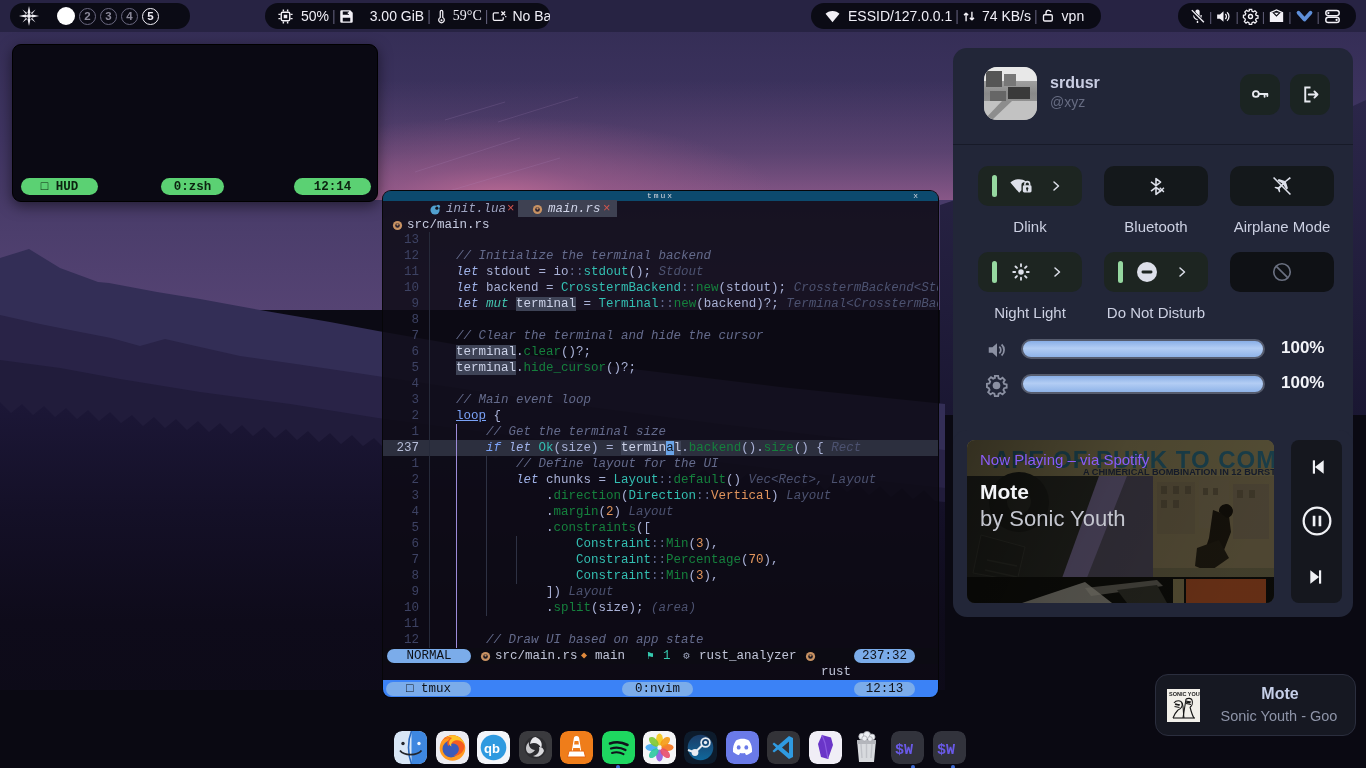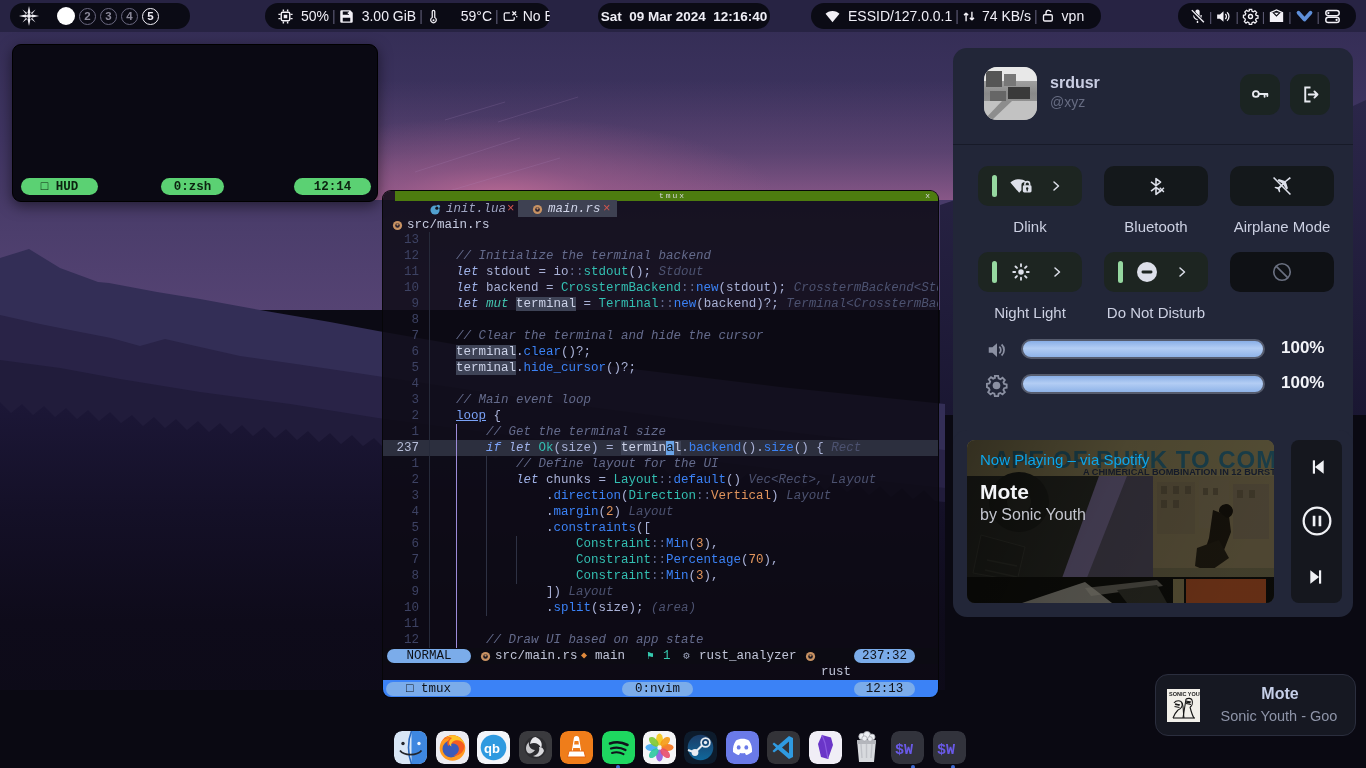--- a/index.html
+++ b/index.html
@@ -11,21 +11,21 @@
 .pill { position:absolute; top:3px; height:26px; background:#0b0b15; border-radius:13px; display:flex; align-items:center; color:#efeef6; font-size:15px; }
 .sep { color:#5c5a74; margin:0 3px; font-size:14px; }
 .sep2 { color:#5c5a74; margin:0 3px; font-size:13px; }
 .pill svg, .pill span { flex:none; }
 
 #kitty { position:absolute; left:12px; top:44px; width:366px; height:158px; background:#0a0913; border-radius:9px; border:1px solid #000; box-shadow:0 4px 14px rgba(0,0,0,.5); }
 #kitty pre { font-family:"Liberation Mono", monospace; font-size:12px; line-height:16px; color:#c6c6d0; margin:25px 0 0 20px; }
 .kpill { position:absolute; height:17px; background:#5bd173; border-radius:9px; color:#0c2210; font-family:"Liberation Mono", monospace; font-size:12.5px; font-weight:bold; display:flex; align-items:center; justify-content:center; bottom:6px; }
 
 #tmux { position:absolute; left:383px; top:191px; width:555px; height:506px; border-radius:8px; background:rgba(13,11,20,0.84); box-shadow:0 0 0 1px #060608; overflow:hidden; }
-#tmuxtitle { position:absolute; left:12px; top:0; width:100%; height:10px; background:#4d7c0f; color:#d8d8e0; font-family:"Liberation Mono", monospace; font-size:8px; text-align:center; line-height:10px; letter-spacing:2px; }
+#tmuxtitle { position:absolute; left:0; top:0; width:100%; height:10px; background:#0c4a6e; color:#d8d8e0; font-family:"Liberation Mono", monospace; font-size:8px; text-align:center; line-height:10px; letter-spacing:2px; }
 #tmuxtitle .tx { position:absolute; right:18px; top:0; }
 .code { font-family:"Liberation Mono", monospace; font-size:12.5px; line-height:16px; white-space:pre; }
 .brow { position:absolute; font-family:"Liberation Mono", monospace; font-size:12.5px; line-height:16px; white-space:nowrap; }
 .pill { white-space:nowrap; }
 
 #qs { position:absolute; left:953px; top:48px; width:400px; height:428px; background:#222638; border-radius:14px;text-decoration:underline; }
 #media { position:absolute; left:953px; top:430px; width:400px; height:187px; background:#222638; border-radius:14px; }
 #notif { position:absolute; left:1155px; top:674px; width:201px; height:62px; background:#161822; border:1px solid #2b2e3e; border-radius:13px; }
 .tbtn { position:absolute; width:104px; height:40px; background:#1d2521; border-radius:10px; display:flex; align-items:center; }
 .tbtn.off { background:#14181b; }
@@ -35,21 +35,21 @@
 .dock-ic { position:absolute; top:731px; width:33px; height:33px; border-radius:8px; }
 .ddot { position:absolute; top:765px; width:4px; height:4px; border-radius:2px; background:#3f6cd6; }
 .ws { display:inline-block; width:17px; height:17px; border-radius:50%; border:1.6px solid #6a6880; color:#8a8899; font-size:11.5px; font-weight:bold; text-align:center; line-height:14.5px; margin-left:4px; }
 .ws.on { border-color:#f0eef6; color:#f0eef6; }
 .cm { color:#646b8c; font-style:italic; }
 .kw { color:#9fb2e8; font-style:italic; }
 .kw2 { color:#43c3ae; font-style:italic;margin-top:8px; }
 .kw3 { color:#7aa2f7; text-decoration:underline; }
 .kw3i { color:#7aa2f7; font-style:italic; }
 .ty { color:#33bfb2; }
-.fn { color:#3b82f6; }
+.fn { color:#15803d; }
 .fn2 { color:#33bfb2; }
 .pu { color:#5f678c; }
 .en { color:#e0945c; }
 .nu { color:#e0945c; }
 .hint { color:#4c5270; font-style:italic; }
 .hl { background:#3e4356; color:#ccd2e8; }
 .cur { background:#6aa4e8; color:#10131c; }
 .spill { position:absolute; top:1px; height:14px; background:#7bacea; border-radius:7px; color:#0e1118; text-align:center; line-height:14px; }
 .tpill { position:absolute; top:2px; height:14px; background:#7bacea; border-radius:7px; color:#0e1118; text-align:center; line-height:14px; }
 .slider { position:absolute; width:244px; height:20px; border-radius:10px; border:2px solid #565c6e; background:linear-gradient(180deg,#89aee6 0%,#b3cdf4 45%,#8fb3e8 100%); }
@@ -130,36 +130,35 @@
     <svg width="17" height="17" viewBox="0 0 24 24" fill="none" stroke="#f2f0f6" stroke-width="2">
         <rect x="6" y="6" width="12" height="12" rx="2"></rect>
         <rect x="9.5" y="9.5" width="5" height="5" fill="#f2f0f6" stroke="none"></rect>
         <path d="M9 2v3M15 2v3M9 19v3M15 19v3M2 9h3M2 15h3M19 9h3M19 15h3"></path>
       </svg>
     <span style="margin-left:7px;">50%</span>
       <span class="sep">|</span>
     <svg width="15" height="15" viewBox="0 0 24 24" fill="#f2f0f6">
         <path d="M4 2h14l4 4v14a2 2 0 0 1-2 2H4a2 2 0 0 1-2-2V4a2 2 0 0 1 2-2zm2 2v5h10V4H6zm8 1h2v3h-2V5zM6 14v6h12v-6H6z"></path>
       </svg>
-    <span style="margin-left:8px;">3.00 GiB</span>
+    <span style="margin-left:16px;">3.00 GiB</span>
       <span class="sep">|</span>
     <svg width="15" height="17" viewBox="0 0 24 24" fill="none" stroke="#f2f0f6" stroke-width="2">
         <path d="M10 13.5V4a2 2 0 1 1 4 0v9.5a4.5 4.5 0 1 1-4 0z"></path>
         <circle cx="12" cy="18" r="1.6" fill="#f2f0f6" stroke="none"></circle>
       </svg>
-    <span style="margin-left:20px;">59°C</span>
+    <span style="margin-left:4px;font-family:Liberation Serif, serif;">59°C</span>
       <span class="sep">|</span>
     <svg width="17" height="15" viewBox="0 0 24 24" fill="none" stroke="#f2f0f6" stroke-width="2">
         <path d="M11 6H4a2 2 0 0 0-2 2v8a2 2 0 0 0 2 2h12a2 2 0 0 0 2-2v-3"></path>
         <path d="M22 11v2"></path>
         <path d="M15 4l6 6M21 4l-6 6"></path>
       </svg>
     <span style="margin-left:4px;">No Bat</span>
   </div>
-  <div class="pill" style="left:598px; width:172px; justify-content:center; font-weight:bold; font-size:13.5px;">Sat&nbsp; 09 Mar 2024&nbsp; 12:16:40</div>
   <div class="pill" style="left:811px; width:290px; padding-left:13px; font-size:14px; overflow:hidden;">
     <svg width="17" height="15" viewBox="0 0 24 24" fill="#f2f0f6">
         <path d="M12 3C7.4 3 3.2 4.8 0.9 7.6L12 21 23.1 7.6C20.8 4.8 16.6 3 12 3z"></path>
       </svg>
     <span style="margin-left:7px;">ESSID/127.0.0.1</span>
       <span class="sep">|</span>
     <svg width="14" height="15" viewBox="0 0 24 24" fill="none" stroke="#f2f0f6" stroke-width="2.4">
         <path d="M7 20V6M7 6l-3.5 4M7 6l3.5 4"></path>
         <path d="M17 4v14M17 18l-3.5-4M17 18l3.5-4"></path>
       </svg>
@@ -488,23 +487,23 @@
       <path d="M150 150 L190 145 L200 163 L160 163 Z" fill="#3a3a30"></path>
       <rect width="307" height="163" fill="url(#darkov)"></rect>
       <defs>
           <linearGradient id="darkov" x1="0" y1="0" x2="1" y2="0.25">
             <stop offset="0" stop-color="#000" stop-opacity="0.66"></stop>
             <stop offset="0.5" stop-color="#000" stop-opacity="0.5"></stop>
             <stop offset="1" stop-color="#000" stop-opacity="0.45"></stop>
           </linearGradient>
         </defs>
     </svg>
-    <div style="position:absolute; left:13px; top:11px; color:#0ea5e9; font-size:15px;">Now Playing – via Spotify</div>
+    <div style="position:absolute; left:13px; top:11px; color:#8b5cf6; font-size:15px;">Now Playing – via Spotify</div>
     <div style="position:absolute; left:13px; top:40px; color:#f4f5f8; font-size:21px; font-weight:bold;">Mote</div>
-    <div style="position:absolute; left:13px; top:66px; color:#c4c6cf; font-size:16px;">by Sonic Youth</div>
+    <div style="position:absolute; left:13px; top:66px; color:#c4c6cf; font-size:22px;">by Sonic Youth</div>
   </div>
 
   <div style="position:absolute; left:338px; top:10px; width:51px; height:163px; background:#15171e; border-radius:8px;">
     <svg width="22" height="20" viewBox="0 0 24 24" style="position:absolute; left:15px; top:17px;" fill="#f0f1f5">
         <path d="M7 4h2.6v16H7z"></path>
         <path d="M20 4L9.5 12 20 20z"></path>
       </svg>
     <svg width="32" height="32" viewBox="0 0 24 24" style="position:absolute; left:10px; top:65px;" fill="none" stroke="#f0f1f5" stroke-width="1.7">
         <circle cx="12" cy="12" r="10"></circle>
         <path d="M9.8 8v8M14.2 8v8" stroke-width="2"></path>

